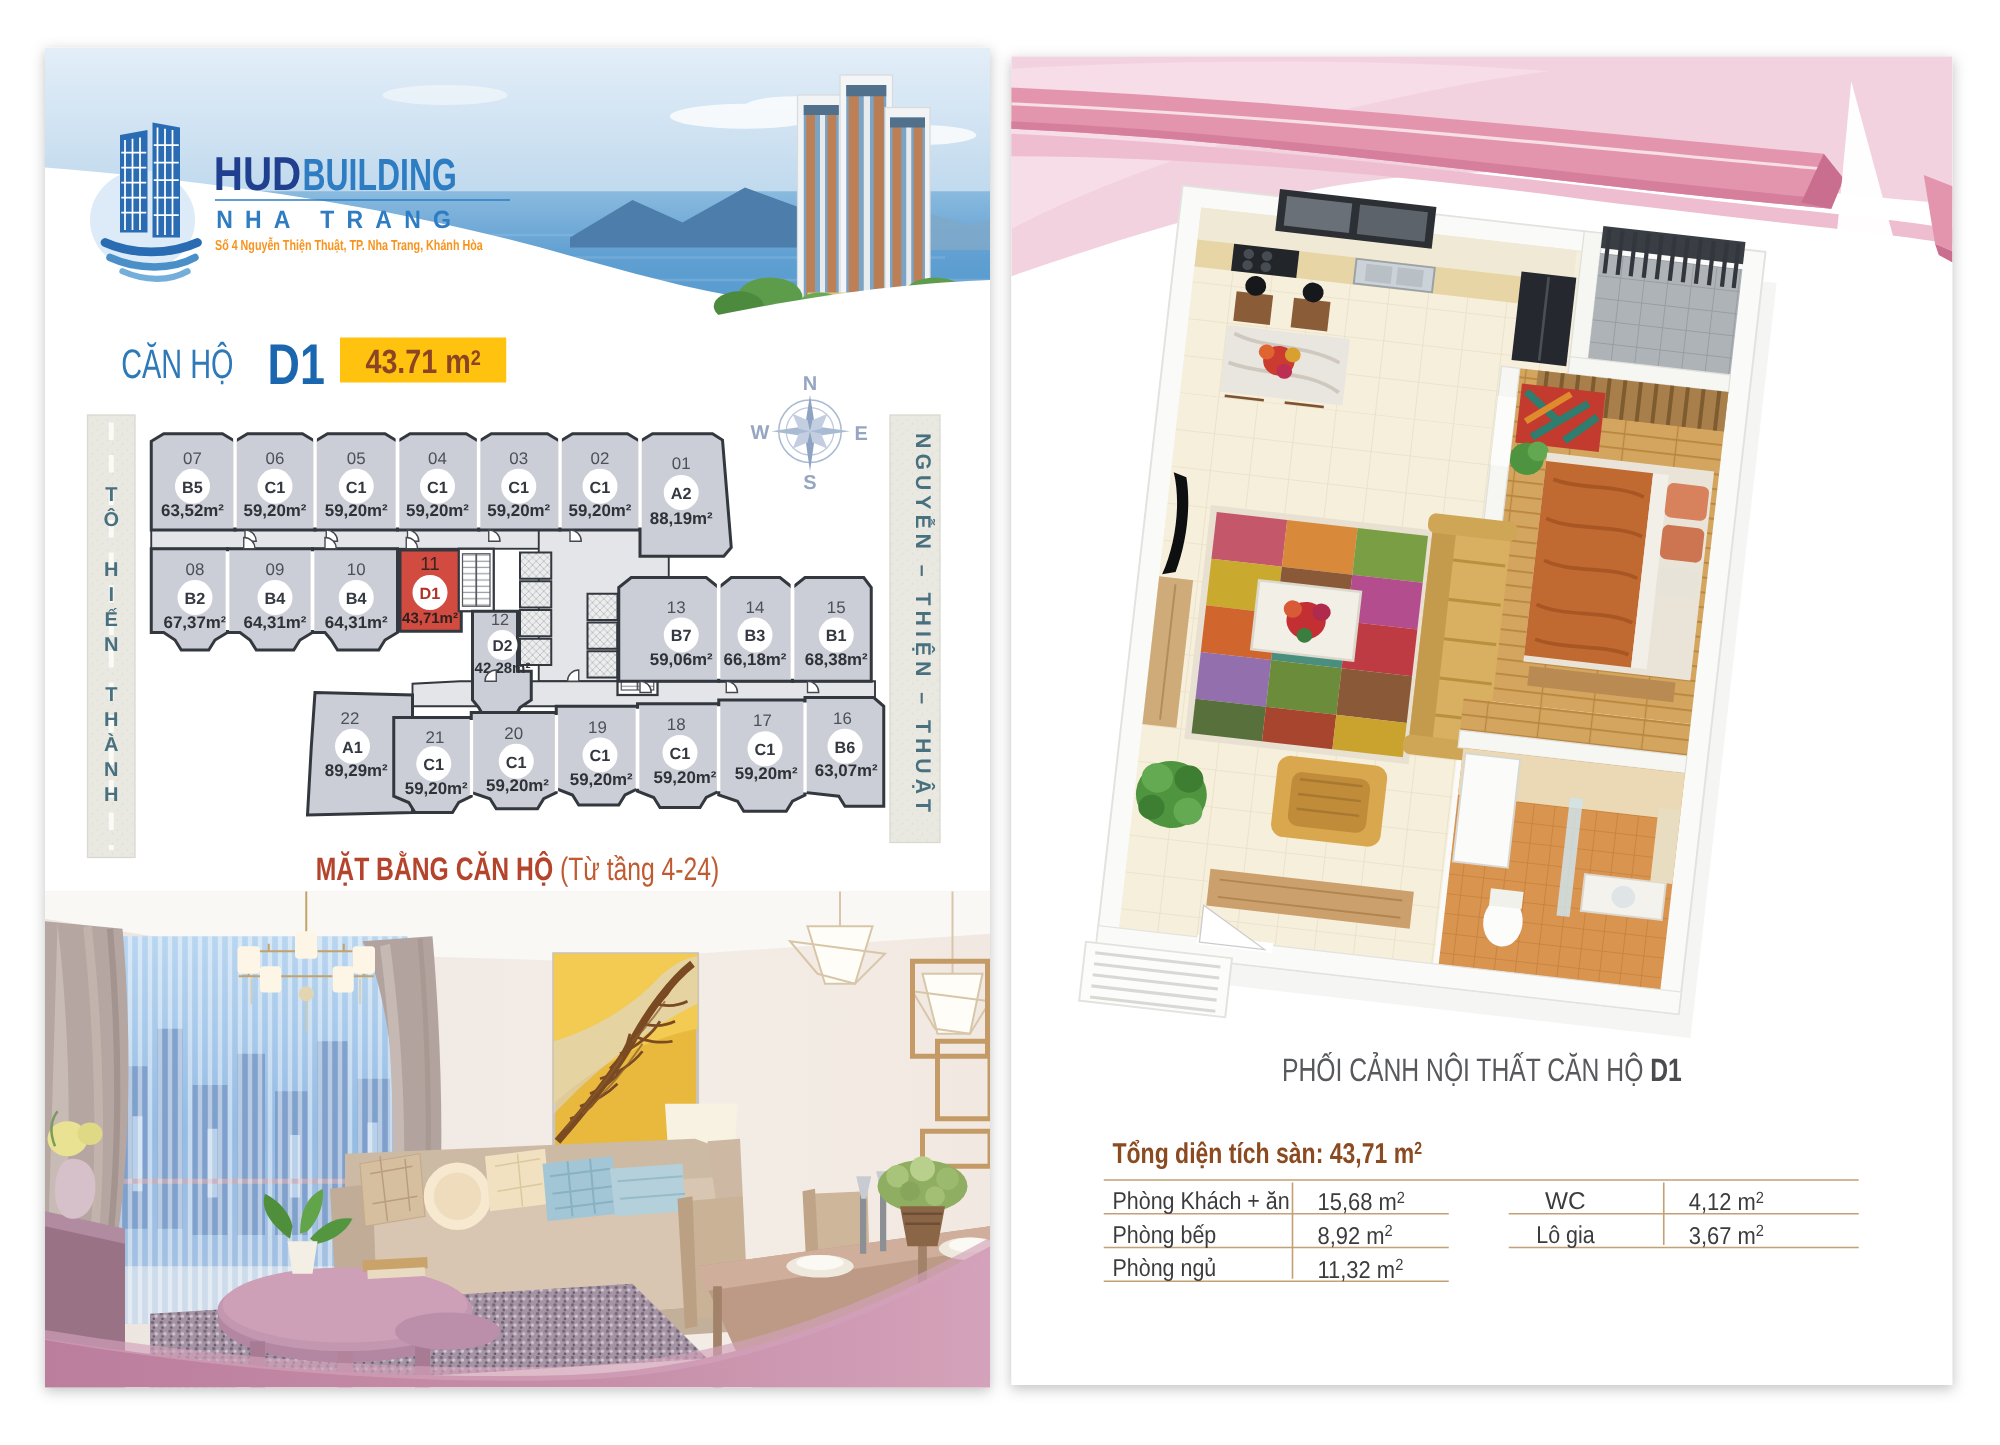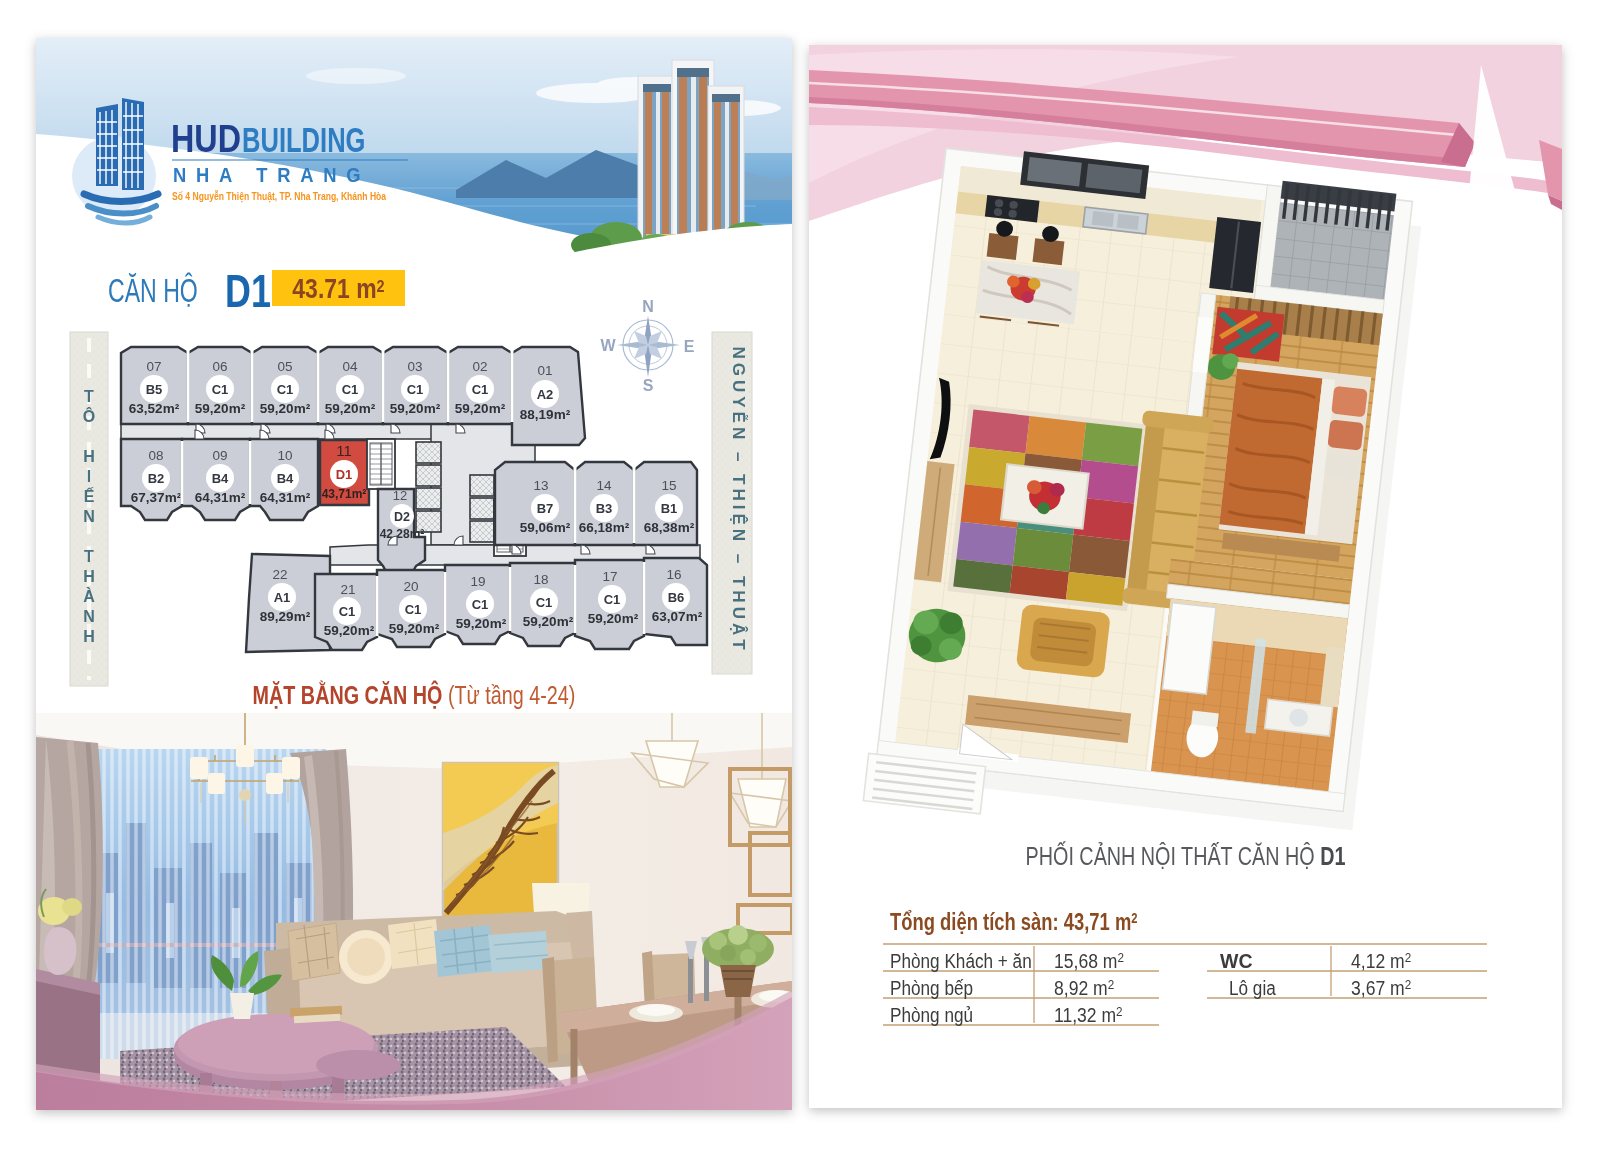--- a/index.html
+++ b/index.html
@@ -106,21 +106,21 @@
     <ellipse cx="555" cy="207" rx="20" ry="12" fill="#4c8a3e"></ellipse>
     <ellipse cx="620" cy="207" rx="18" ry="11" fill="#6aa854"></ellipse>
     <ellipse cx="712" cy="200" rx="26" ry="16" fill="#5d9c4b"></ellipse>
     <ellipse cx="737" cy="207" rx="18" ry="12" fill="#4c8a3e"></ellipse>
     <ellipse cx="668" cy="209" rx="16" ry="9" fill="#6aa854"></ellipse>
   </g>
 
   <path d="M520,218 C620,196 700,188 756,186 L756,218 Z" fill="#ffffff"></path>
 </svg>
 
-<div class="abs" style="left:108px;top:264px;width:400px;height:46px;">
+<div class="abs" style="left:97px;top:264px;width:400px;height:46px;">
   <span style="position:absolute;left:0;top:8px;font-size:33px;font-weight:500;color:#2e7ab8;transform:scaleX(.7);transform-origin:left;white-space:nowrap;">CĂN HỘ</span>
   <span style="position:absolute;left:117px;top:0px;font-size:46px;font-weight:bold;color:#1a67b0;transform:scaleX(.78);transform-origin:left;">D1</span>
 </div>
 
 <div class="abs" style="left:272px;top:270px;width:133px;height:36px;background:#fec20f;"></div>
 <div class="abs" style="left:272px;top:274px;width:133px;text-align:center;font-size:27px;font-weight:bold;color:#8c4524;transform:scaleX(.85);transform-origin:center;white-space:nowrap;">43.71 m<span style="font-size:17px;vertical-align:6px;">2</span></div>
 
 <svg class="abs" style="left:36px;top:38px;" width="756" height="700" viewBox="0 0 756 700" font-family="Liberation Sans, sans-serif">
   <defs>
     <pattern id="speckle" width="8" height="8" patternUnits="userSpaceOnUse">
@@ -859,17 +859,17 @@
   </g>
 </svg>
 
 <div class="abs" style="left:890px;top:944px;width:672px;font-size:19.5px;color:#3c3c3e;">
   <span style="position:absolute;left:0px;top:6px;transform:scaleX(.88);transform-origin:left;white-space:nowrap;">Phòng Khách + ăn</span>
   <span style="position:absolute;left:164px;top:6px;transform:scaleX(.9);transform-origin:left;white-space:nowrap;">15,68 m<span style="font-size:13px;vertical-align:6px;">2</span></span>
   <span style="position:absolute;left:0px;top:33px;transform:scaleX(.88);transform-origin:left;white-space:nowrap;">Phòng bếp</span>
   <span style="position:absolute;left:164px;top:33px;transform:scaleX(.9);transform-origin:left;white-space:nowrap;">8,92 m<span style="font-size:13px;vertical-align:6px;">2</span></span>
   <span style="position:absolute;left:0px;top:60px;transform:scaleX(.88);transform-origin:left;white-space:nowrap;">Phòng ngủ</span>
   <span style="position:absolute;left:164px;top:60px;transform:scaleX(.9);transform-origin:left;white-space:nowrap;">11,32 m<span style="font-size:13px;vertical-align:6px;">2</span></span>
-  <span style="position:absolute;left:330px;top:6px;font-weight:bold;">WC</span>
+  <span style="position:absolute;left:346px;top:6px;">WC</span>
   <span style="position:absolute;left:461px;top:6px;transform:scaleX(.9);transform-origin:left;white-space:nowrap;">4,12 m<span style="font-size:13px;vertical-align:6px;">2</span></span>
   <span style="position:absolute;left:339px;top:33px;transform:scaleX(.88);transform-origin:left;white-space:nowrap;">Lô gia</span>
   <span style="position:absolute;left:461px;top:33px;transform:scaleX(.9);transform-origin:left;white-space:nowrap;">3,67 m<span style="font-size:13px;vertical-align:6px;">2</span></span>
 </div>
 
 </body></html>

